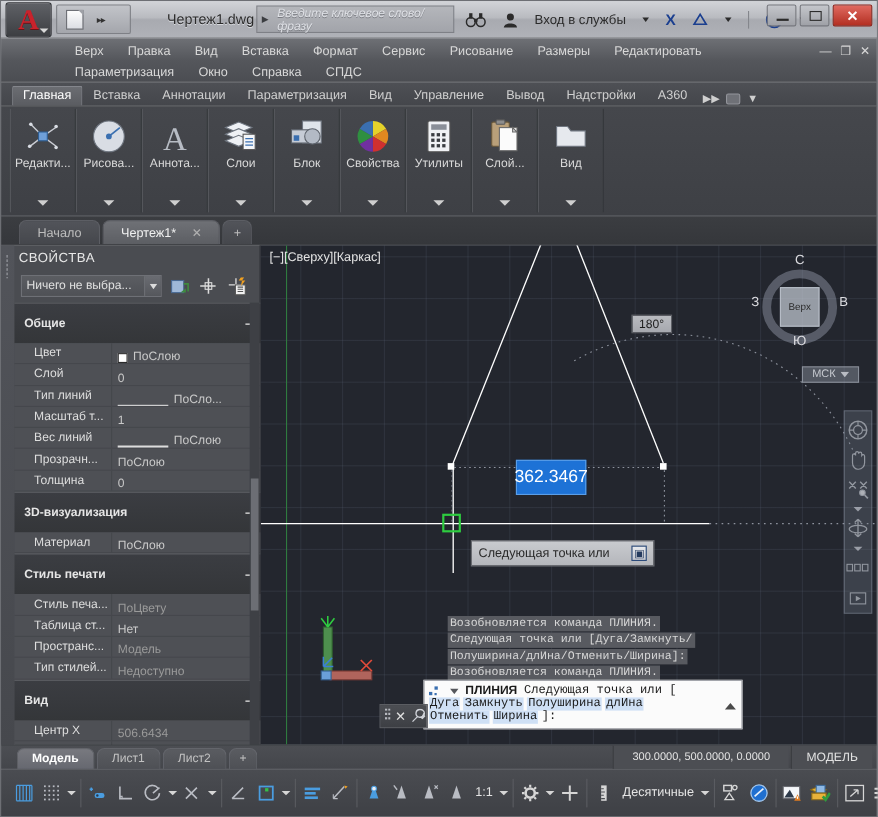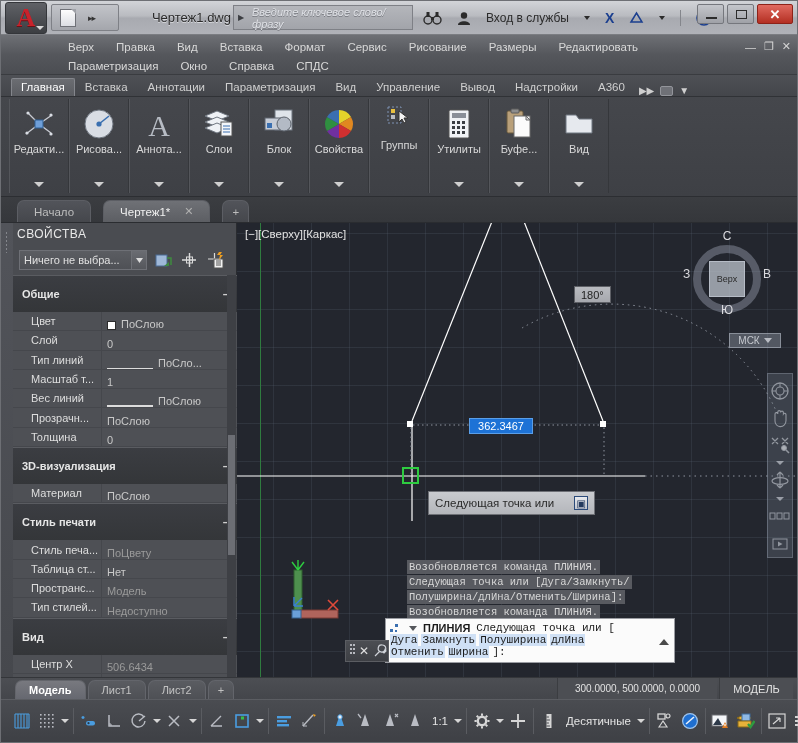--- a/index.html
+++ b/index.html
@@ -86,21 +86,21 @@
     width:0;height:0;border-left:5px solid transparent;border-right:5px solid transparent;
     border-top:5px solid #cfcfcf; }
   .panel.tall .pico { margin-top:4px; }
 
   
   .filetabs { position:absolute; left:0; top:196px; width:796px; height:26px;
     background:linear-gradient(#3b3d41,#35373b); border-bottom:1px solid #2a2c30;
     display:flex; align-items:flex-end; padding-left:16px; }
   .ftab { height:22px; padding:0 16px; display:flex; align-items:center; font-size:11.5px;
     color:#bdbdbd; background:linear-gradient(#52545a,#45474c);
-    border-radius:7px 7px 0 0; margin-right:12px; border:1px solid #5c5e64; border-bottom:none;}
+    border-radius:7px 7px 0 0; margin-right:2px; border:1px solid #5c5e64; border-bottom:none;}
   .ftab.active { background:linear-gradient(#6f7176,#5c5e63); color:#f0f0f0; }
   .ftab .x { margin-left:14px; color:#b0b0b0; font-size:11px; }
   .ftab.plus { padding:0 9px; }
 
   
   .props { position:absolute; left:0; top:222px; width:236px; height:454px;
     background:#4a4c51; border-right:1px solid #2a2c30; }
   .props-grip { position:absolute; left:0; top:0; width:12px; height:454px;
     background:linear-gradient(#52545a,#46484d); }
   .props-grip .dots { position:absolute; left:4px; top:8px; width:3px; height:22px;
@@ -135,22 +135,22 @@
   
   .canvas { position:absolute; left:236px; top:222px; width:560px; height:454px;
     background:#23262e; overflow:hidden; }
   .grid { position:absolute; inset:0;
     background-image:
       linear-gradient(to right, rgba(108,120,142,.17) 1px, transparent 1px),
       linear-gradient(to bottom, rgba(108,120,142,.17) 1px, transparent 1px);
     background-size:38px 38px; background-position:-2px 10px; }
   .vp-label { position:absolute; left:8px; top:5px; font-size:11.5px; color:#e3e3e3; }
   .axis-green { position:absolute; left:23px; top:0; width:1px; height:454px; background:#2f7b3f; }
-  .dim-edit { position:absolute; left:232px; top:195px; width:64px; height:16px; background:#1d72d6;
-     color:#fff; font-size:11px; display:flex; align-items:center; justify-content:center;
+  .dim-edit { position:absolute; left:232px; top:195px; width:64px; height:32px; background:#1d72d6;
+     color:#fff; font-size:16px; display:flex; align-items:center; justify-content:center;
      border:1px solid #5a9ee8; }
   .tip-next { position:absolute; left:191px; top:268px; height:24px;
      background:linear-gradient(#c9cbcf,#b4b6bb); border:1px solid #6e7076;
      display:flex; align-items:center; padding:0 6px; gap:20px; color:#2a2a2a; font-size:11.5px;}
   .tip-next .dnbox { width:14px;height:14px;border:1px solid #2b4a7a;
      background:linear-gradient(#e8eaee,#c2c6cf); display:flex;align-items:center;justify-content:center;
      font-size:10px; color:#243a5e;}
   .ang-tag { position:absolute; left:337px; top:63px; height:17px; padding:0 6px;
      background:linear-gradient(#b9bbc0,#a6a8ae); border:1px solid #5e6066;
      font-size:11px; color:#1e1e1e; display:flex; align-items:center; }
@@ -393,31 +393,20 @@
               <path d="M0 0 L12 7 A14 14 0 0 1 0 14 Z" fill="#d03030"></path>
               <path d="M0 0 L0 14 A14 14 0 0 1 -12 7 Z" fill="#7030a0"></path>
               <path d="M0 0 L-12 7 A14 14 0 0 1 -12 -7 Z" fill="#2f8f40"></path>
               <path d="M0 0 L-12 -7 A14 14 0 0 1 0 -14 Z" fill="#3a6fb0"></path>
             </g>
           </svg>
         </div>
         <div class="plab">Свойства</div>
         <div class="pdd"></div>
       </div>
-      <div class="panel tall nodd">
-        <div class="pico">
-          <svg width="30" height="30" viewBox="0 0 30 30">
-            <rect x="4" y="2" width="13" height="16" fill="none" stroke="#7f93b5" stroke-dasharray="2 2"></rect>
-            <rect x="7" y="4" width="4" height="4" fill="#e8c040"></rect>
-            <rect x="7" y="10" width="4" height="4" fill="#b8bcc4"></rect>
-            <path d="M15 6 l0 11 l3 -3 l2 4 l2 -1 l-2 -4 l4 0 z" fill="#f2f2f2" stroke="#333"></path>
-          </svg>
-        </div>
-        <div class="plab">Группы</div>
-      </div>
       <div class="panel">
         <div class="pico">
           <svg width="30" height="32" viewBox="0 0 30 32">
             <rect x="5" y="2" width="20" height="28" rx="1.5" fill="#f0f2f5" stroke="#555"></rect>
             <rect x="8" y="5" width="14" height="5" fill="#8a8f98"></rect>
             <g fill="#3a3d42">
               <rect x="8" y="13" width="3" height="3"></rect>
               <rect x="13" y="13" width="3" height="3"></rect>
               <rect x="18" y="13" width="3" height="3"></rect>
               <rect x="8" y="18" width="3" height="3"></rect>
@@ -434,21 +423,21 @@
       </div>
       <div class="panel">
         <div class="pico">
           <svg width="30" height="32" viewBox="0 0 30 32">
             <rect x="3" y="3" width="16" height="22" rx="1.5" fill="#b9a07a" stroke="#6b5a3c"></rect>
             <rect x="7" y="1" width="8" height="4" rx="1" fill="#8d8d8d" stroke="#5a5a5a"></rect>
             <rect x="10" y="8" width="16" height="21" fill="#fbfbfb" stroke="#6a6a6a"></rect>
             <path d="M22 8 l4 4 h-4 z" fill="#d8d8d8" stroke="#6a6a6a"></path>
           </svg>
         </div>
-        <div class="plab">Буфе...</div>
+        <div class="plab">Слой...</div>
         <div class="pdd"></div>
       </div>
       <div class="panel">
         <div class="pico">
           <svg width="32" height="26" viewBox="0 0 32 26">
             <path d="M3 4 h10 l3 4 h13 v14 h-26 z" fill="#e6e9ee" stroke="#6f7680"></path>
           </svg>
         </div>
         <div class="plab">Вид</div>
         <div class="pdd"></div>

